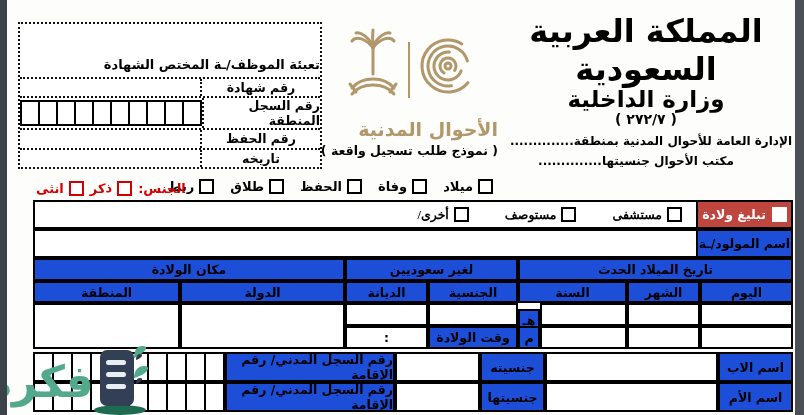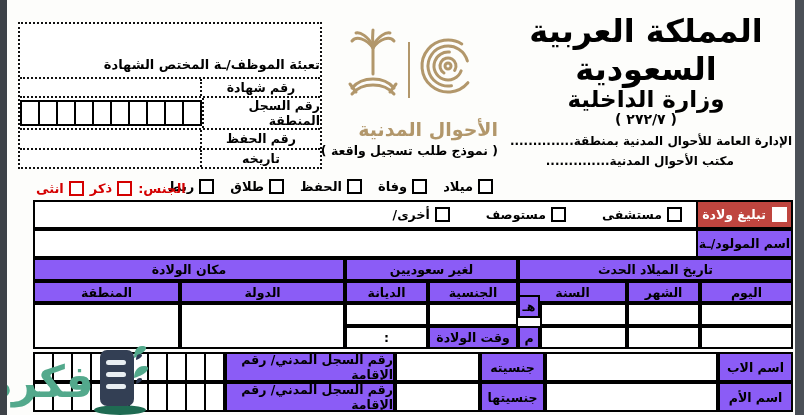--- a/index.html
+++ b/index.html
@@ -39,24 +39,24 @@
   .events{position:absolute;left:168px;top:179px;display:flex;gap:16px;font-size:13px;font-weight:bold;direction:rtl;}
   .evt{display:flex;align-items:center;gap:5px;}
   .cb{display:inline-block;width:11px;height:11px;border:2px solid #000;background:#fff;flex:0 0 auto;}
   .cb.red{border-color:#d40000;}
   .cb.white{border-color:#fff;}
   .gender{position:absolute;left:36px;top:181px;color:#d40000;font-size:13px;font-weight:bold;display:flex;align-items:center;gap:6px;direction:rtl;}
 
   
   .tbl{position:absolute;left:33px;top:200px;width:760px;height:213px;direction:rtl;font-weight:bold;font-size:12.5px;}
   .c{position:absolute;border:2px solid #000;background:#fff;display:flex;align-items:center;justify-content:center;box-sizing:border-box;}
-  .c.gray{background:#8b5cf6;}
+  .c.gray{background:#1d4ed8;}
   .badge{background:#bf453f;color:#fff;gap:6px;}
   .opts{justify-content:flex-start;gap:36px;padding-right:14px;}
-  .opt{display:flex;align-items:center;gap:5px;}
+  .opt{display:flex;align-items:center;gap:5px;font-family:Liberation Serif, serif;}
   .pgrid{padding:0;}
   .pgrid .digit-grid{width:100%;height:100%;border:none;}
   .pgrid .digit-grid .cell{flex:1;width:auto;}
 
   
   .wm{position:absolute;left:-14px;top:344px;z-index:8;pointer-events:none;}
   .wm-text{position:absolute;left:0;top:12px;color:#53a98c;font-size:44px;font-weight:bold;width:120px;text-align:left;direction:rtl;}
   .wm-icon{position:absolute;left:104px;top:0;}
 </style>
 </head>
@@ -132,21 +132,21 @@
     </div>
     <div class="logo-name">الأحوال المدنية</div>
     <div class="logo-cap">( نموذج طلب تسجيل واقعة )</div>
   </div>
 
   <div class="lh">
     <div class="lh-kingdom">المملكة العربية السعودية</div>
     <div class="lh-ministry">وزارة الداخلية</div>
     <div class="lh-num">( ٢٧٢/٧ )</div>
     <div class="lh-line"><span>الإدارة العامة للأحوال المدنية بمنطقة</span><span>..............</span></div>
-    <div class="lh-line office"><span>مكتب الأحوال المدنية</span><span>..............</span></div>
+    <div class="lh-line office"><span>مكتب الأحوال جنسيتها</span><span>..............</span></div>
   </div>
 
   <div class="events">
     <span class="evt">
         <span class="cb"></span>
         <span>ميلاد</span>
       </span>
     <span class="evt">
         <span class="cb"></span>
         <span>وفاة</span>
@@ -209,21 +209,21 @@
     <div class="c gray" style="right:93px;top:81px;width:73px;height:22px;">الشهر</div>
     <div class="c gray" style="right:166px;top:81px;width:109px;height:22px;">السنة</div>
     <div class="c gray" style="right:275px;top:81px;width:90px;height:22px;">الجنسية</div>
     <div class="c gray" style="right:365px;top:81px;width:83px;height:22px;">الديانة</div>
     <div class="c gray" style="right:448px;top:81px;width:165px;height:22px;">الدولة</div>
     <div class="c gray" style="right:613px;top:81px;width:147px;height:22px;">المنطقة</div>
 
     <div class="c" style="right:0;top:103px;width:93px;height:23px;"></div>
     <div class="c" style="right:93px;top:103px;width:73px;height:23px;"></div>
     <div class="c" style="right:166px;top:103px;width:87px;height:23px;"></div>
-    <div class="c gray" style="right:253px;top:95px;width:22px;height:23px;text-align:right;">هـ</div>
+    <div class="c gray" style="right:253px;top:109px;width:22px;height:23px;text-align:right;">هـ</div>
     <div class="c" style="right:275px;top:103px;width:90px;height:23px;"></div>
     <div class="c" style="right:365px;top:103px;width:83px;height:23px;"></div>
 
     <div class="c" style="right:0;top:126px;width:93px;height:23px;"></div>
     <div class="c" style="right:93px;top:126px;width:73px;height:23px;"></div>
     <div class="c" style="right:166px;top:126px;width:87px;height:23px;"></div>
     <div class="c gray" style="right:253px;top:126px;width:22px;height:23px;">م</div>
     <div class="c gray" style="right:275px;top:126px;width:90px;height:23px;">وقت الولادة</div>
     <div class="c" style="right:365px;top:126px;width:83px;height:23px;">:</div>
 

